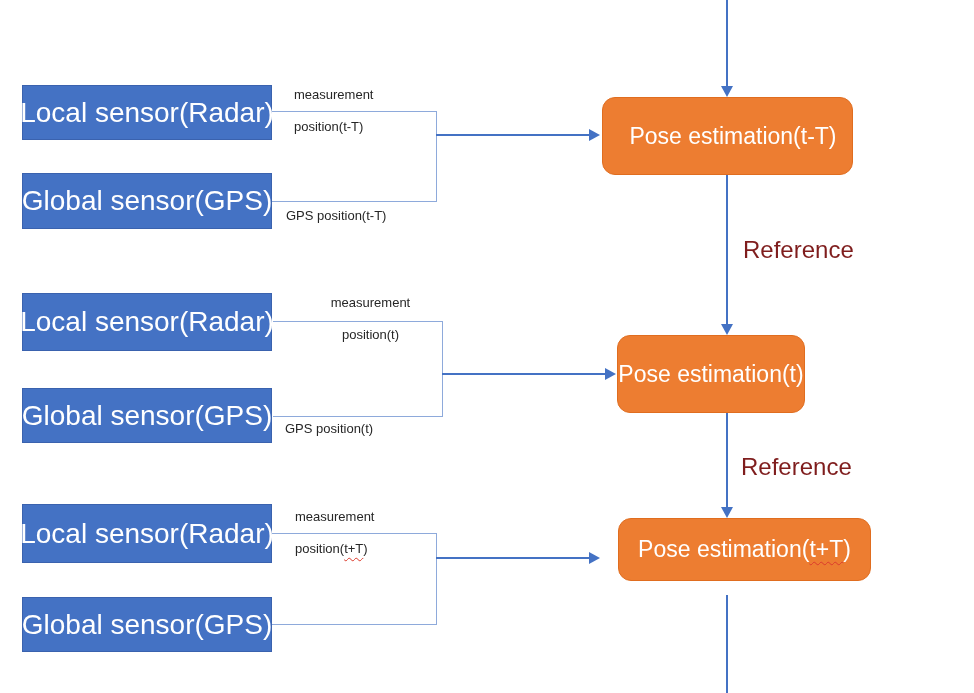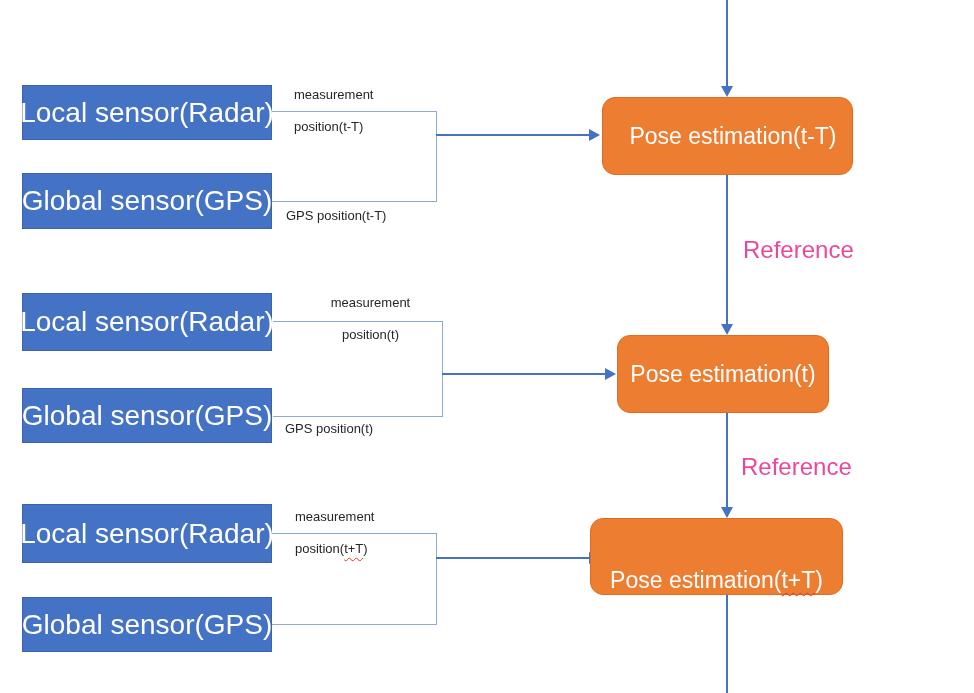--- a/index.html
+++ b/index.html
@@ -59,21 +59,21 @@
   .label {
     position: absolute;
     color: #262626;
     font-size: 13px;
     line-height: 32px;
     white-space: nowrap;
   }
   .label.center { text-align: center; }
   .ref {
     position: absolute;
-    color: #ec4899;
+    color: #7f1d1d;
     font-size: 24px;
     white-space: nowrap;
   }
   .squiggle {
     text-decoration-line: underline;
     text-decoration-style: wavy;
     text-decoration-color: #DB3A2B;
     text-decoration-thickness: 1px;
     text-underline-offset: 4px;
   }
@@ -132,21 +132,21 @@
     <div>measurement</div>
     <div>position(t)</div>
   </div>
   <div class="label" style="left:285px; top:413px;">
     <span>GPS position(t)</span>
   </div>
 
   <div class="hline" style="left:442px; top:373px; width:165px;"></div>
   <div class="arrow-right" style="left:605px; top:368px;"></div>
 
-  <div class="pose" style="left:617px; top:335px; width:212px; height:78px;">
+  <div class="pose" style="left:617px; top:335px; width:188px; height:78px;">
     <span>Pose estimation(t)</span>
   </div>
 
   <div class="ref" style="left:741px; top:453px;">
     <span>Reference</span>
   </div>
 
   <div class="sensor" style="left:22px; top:504px; width:250px; height:59px;">
     <span>Local sensor(Radar)</span>
   </div>
@@ -157,17 +157,17 @@
   <div class="bracket" style="left:272px; top:533px; width:165px; height:92px;"></div>
 
   <div class="label" style="left:295px; top:501px;">
     <div>measurement</div>
     <div><span>position(</span><span class="squiggle">t+T</span><span>)</span></div>
   </div>
 
   <div class="hline" style="left:436px; top:557px; width:154px;"></div>
   <div class="arrow-right" style="left:589px; top:552px;"></div>
 
-  <div class="pose" style="left:590px; top:518px; width:253px; height:77px;align-items:flex-end;">
+  <div class="pose" style="left:618px; top:518px; width:253px; height:63px;">
     <span><span>Pose estimation(</span><span class="squiggle">t+T</span><span>)</span></span>
   </div>
 
 </div>
 
 </body></html>

